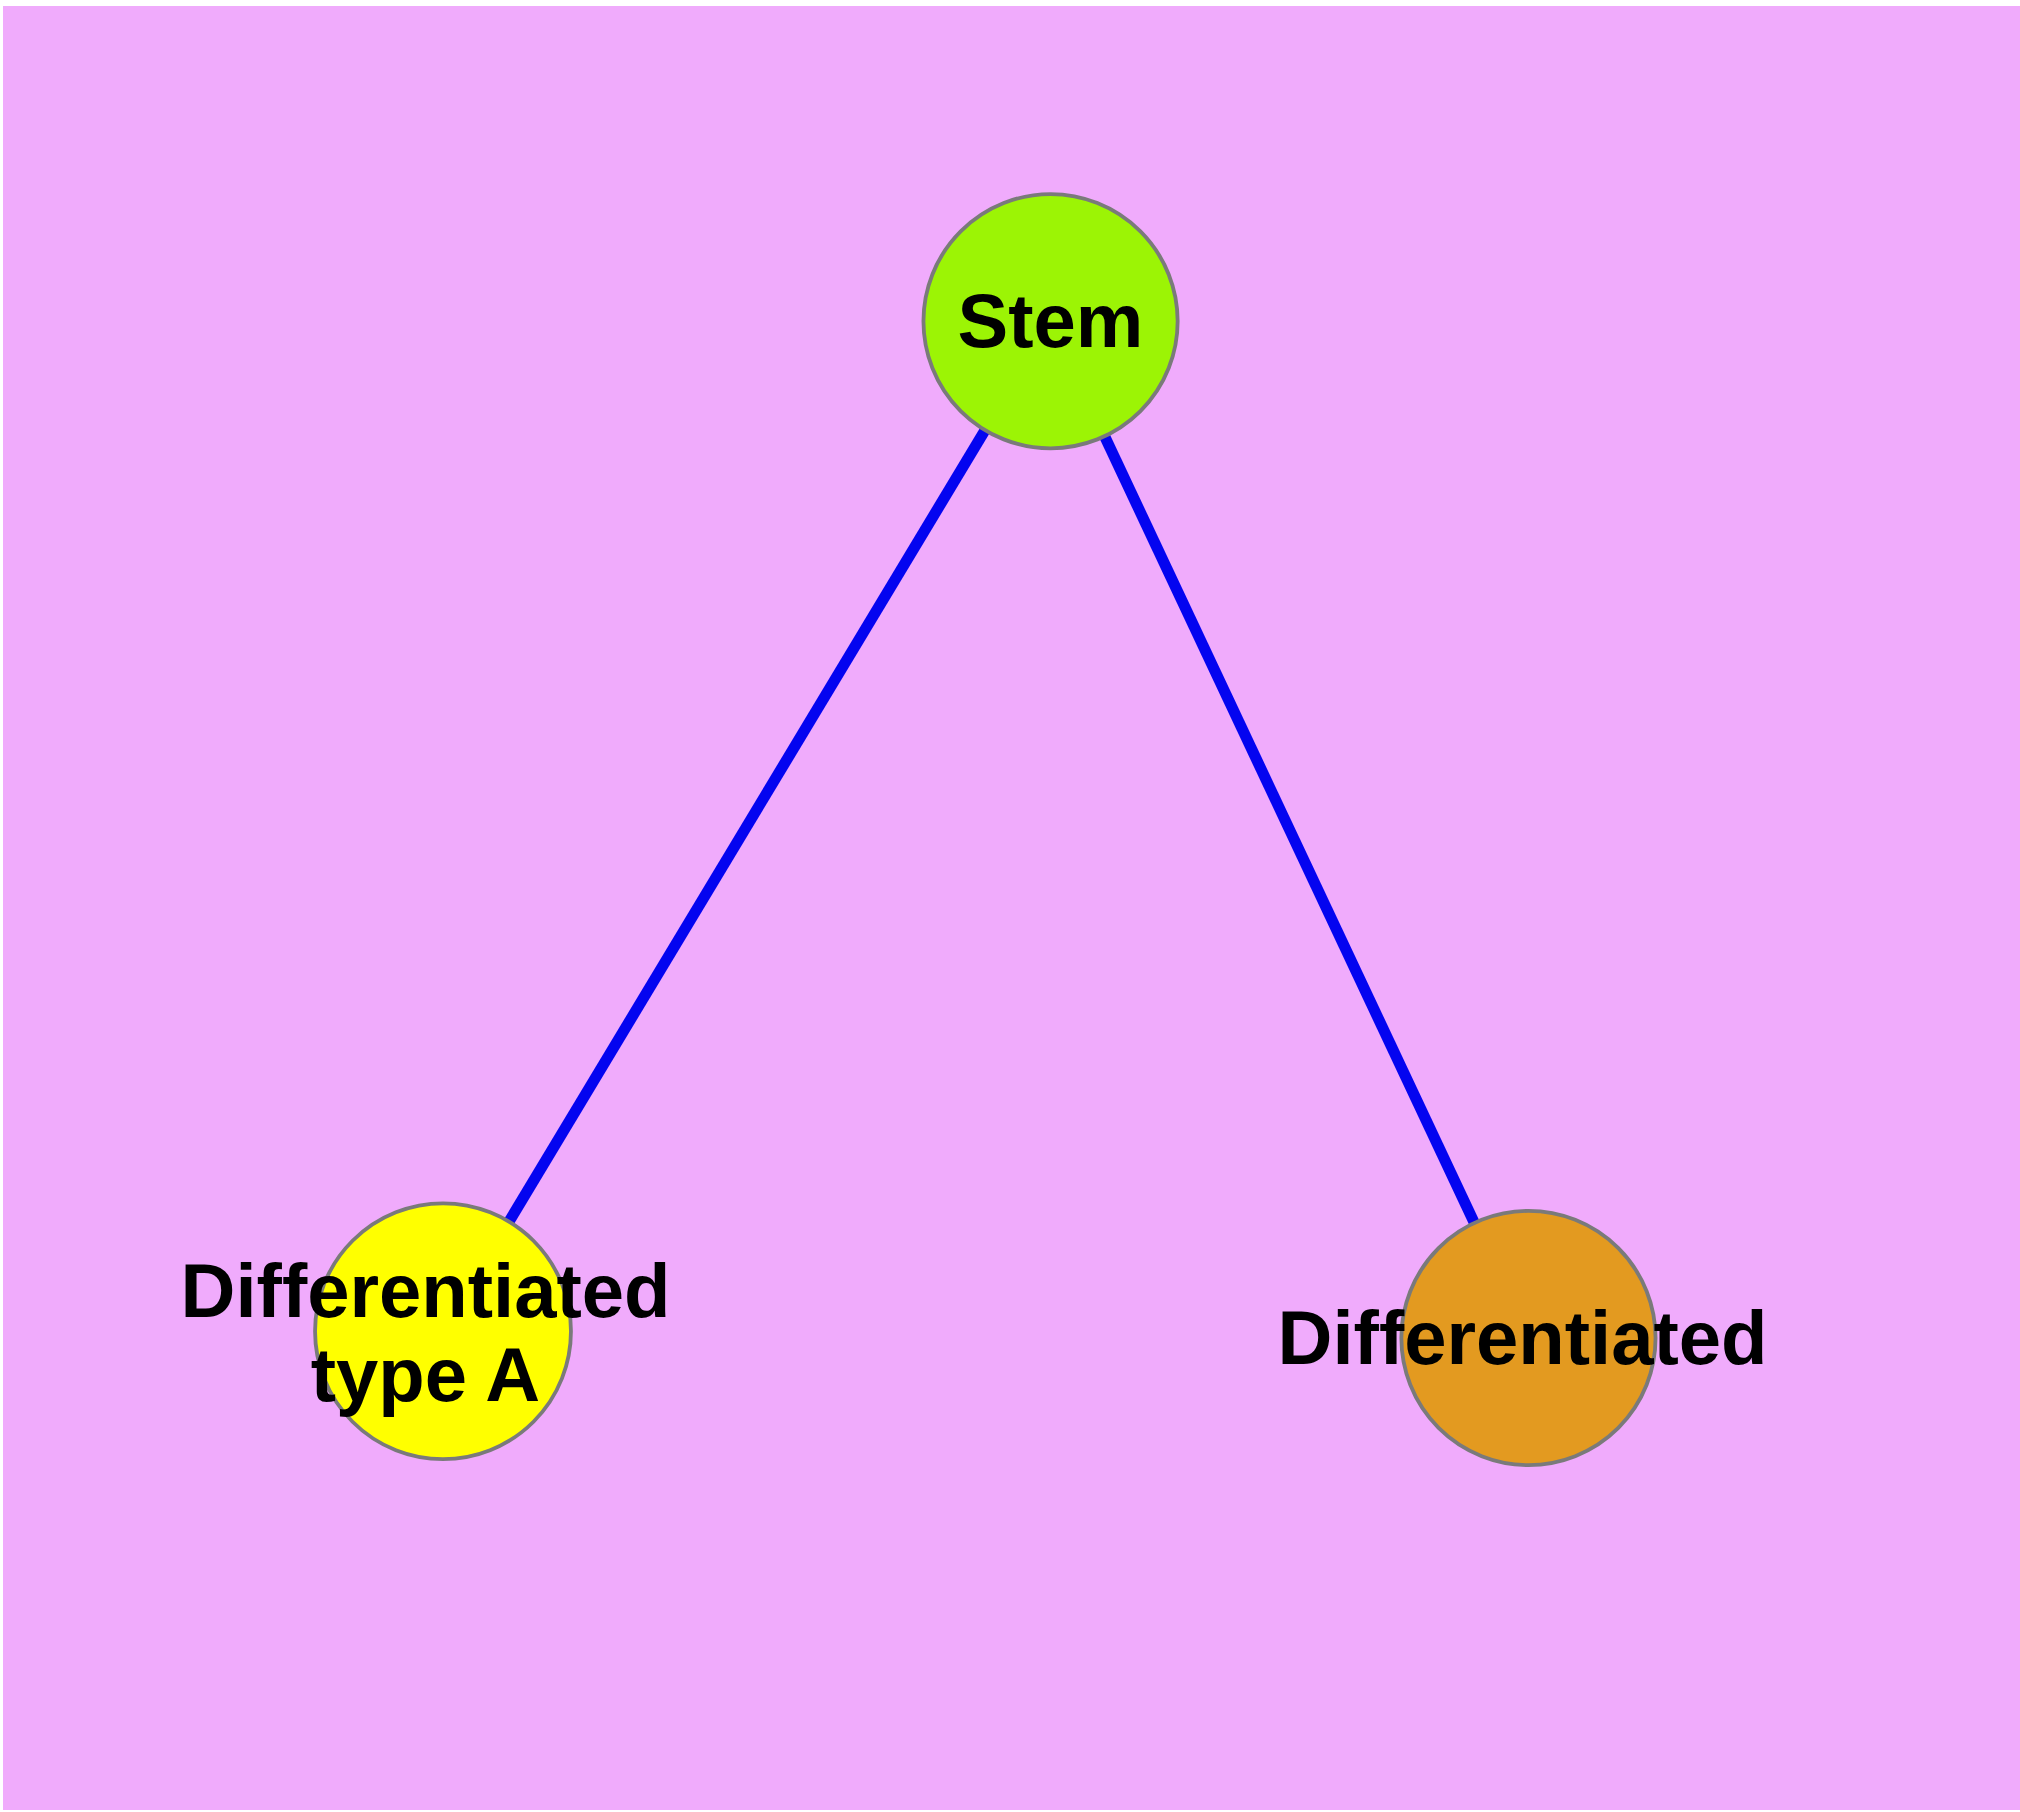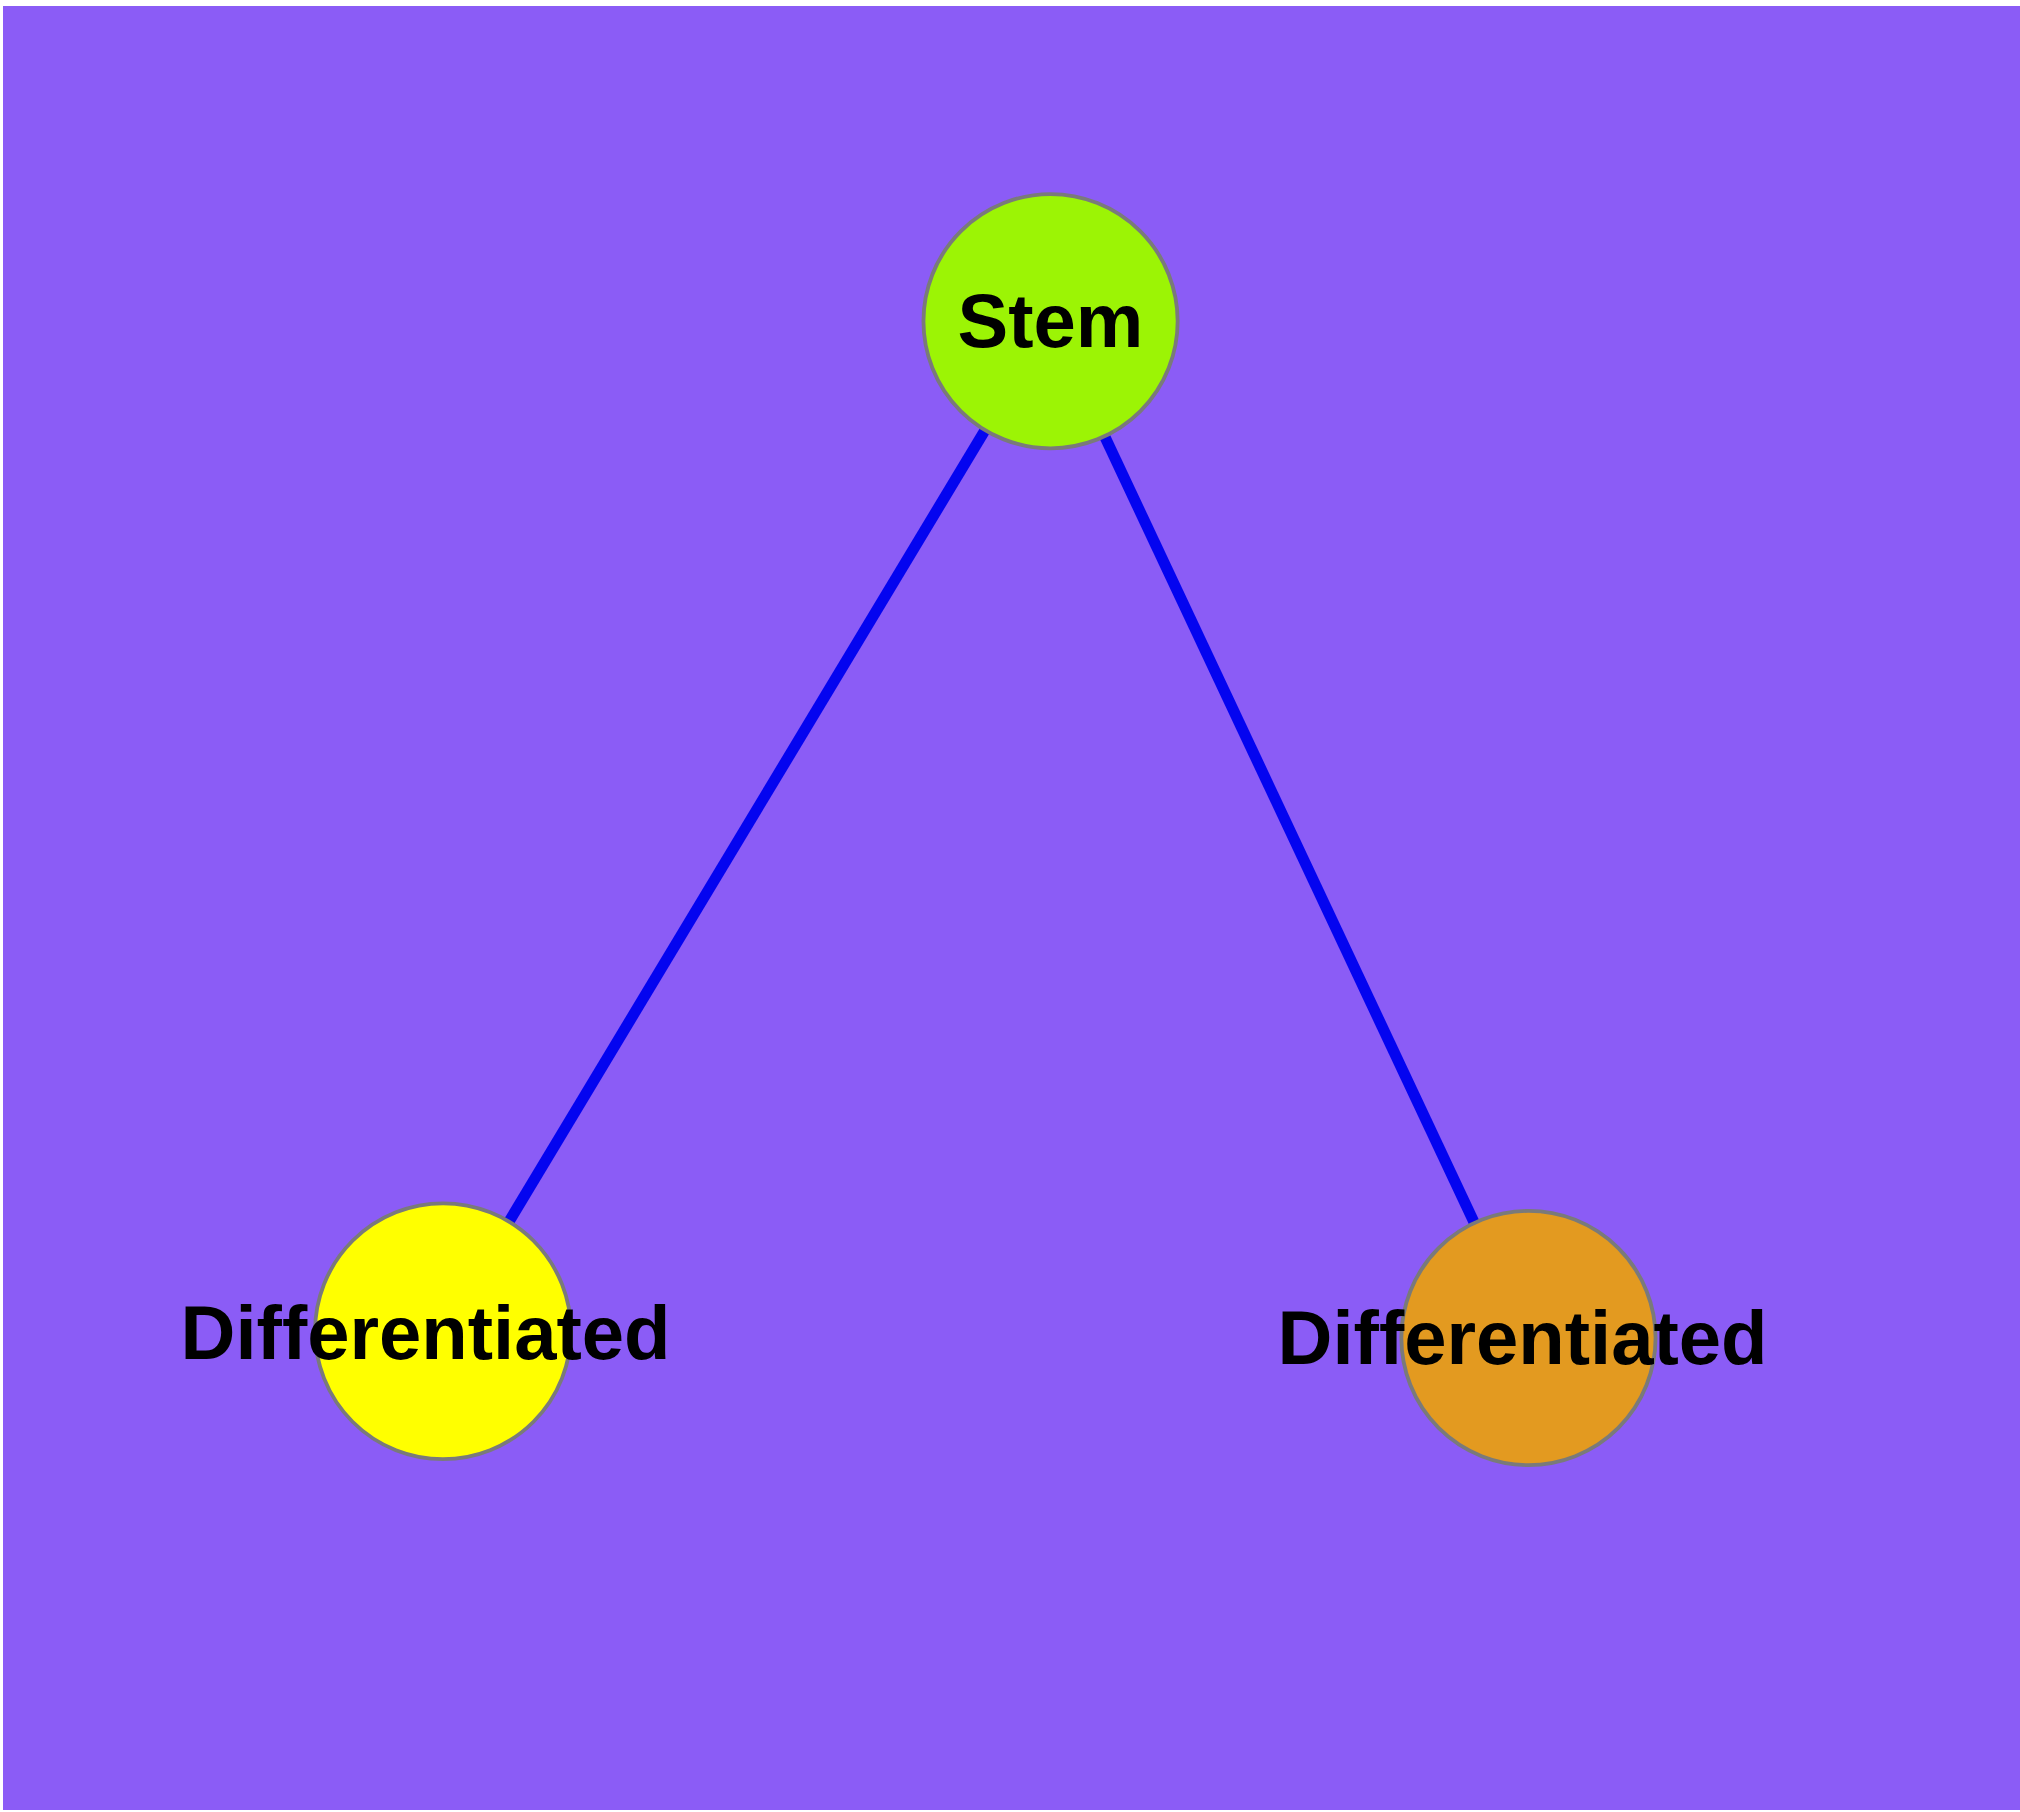--- a/index.html
+++ b/index.html
@@ -34,25 +34,25 @@
     font-size: 76px;
     line-height: 84px;
     white-space: pre;
     color: #000000;
     pointer-events: none;
   }
 </style>
 </head>
 <body style="background: rgb(255, 255, 255);">
 
-<div class="canvas" id="canvas" style="background: #8b5cf6;">
+<div class="canvas" id="canvas" style="background: #f0abfc;">
   <svg class="graph-svg" id="graph" xmlns="http://www.w3.org/2000/svg" viewBox="0 0 2381 2129">
       <line x1="1236" y1="372" x2="519" y2="1564" stroke="#0404F0" stroke-width="13"></line>
       <line x1="1236" y1="372" x2="1800" y2="1572" stroke="#0404F0" stroke-width="13"></line>
       <circle cx="1236" cy="372" r="150" fill="#9CF405" stroke="#7A7A7A" stroke-width="4.5"></circle>
       <circle cx="519" cy="1564" r="151" fill="#FFFF00" stroke="#7A7A7A" stroke-width="4.5"></circle>
       <circle cx="1800" cy="1572" r="150" fill="#E39A20" stroke="#7A7A7A" stroke-width="4.5"></circle>
     </svg>
 <div class="node-label" style="left: 1048px; top: 315px; color: rgb(0, 0, 0);"><div>Stem</div></div>
-    <div class="node-label" style="left: 423px; top: 1327px; color: rgb(0, 0, 0);"><div>Differentiated</div></div>
+    <div class="node-label" style="left: 423px; top: 1327px; color: rgb(0, 0, 0);"><div>Differentiated</div><div>type A</div></div>
     <div class="node-label" style="left: 1520px; top: 1332px; color: rgb(0, 0, 0);"><div>Differentiated</div></div>
   </div>
 
 
 </body></html>

